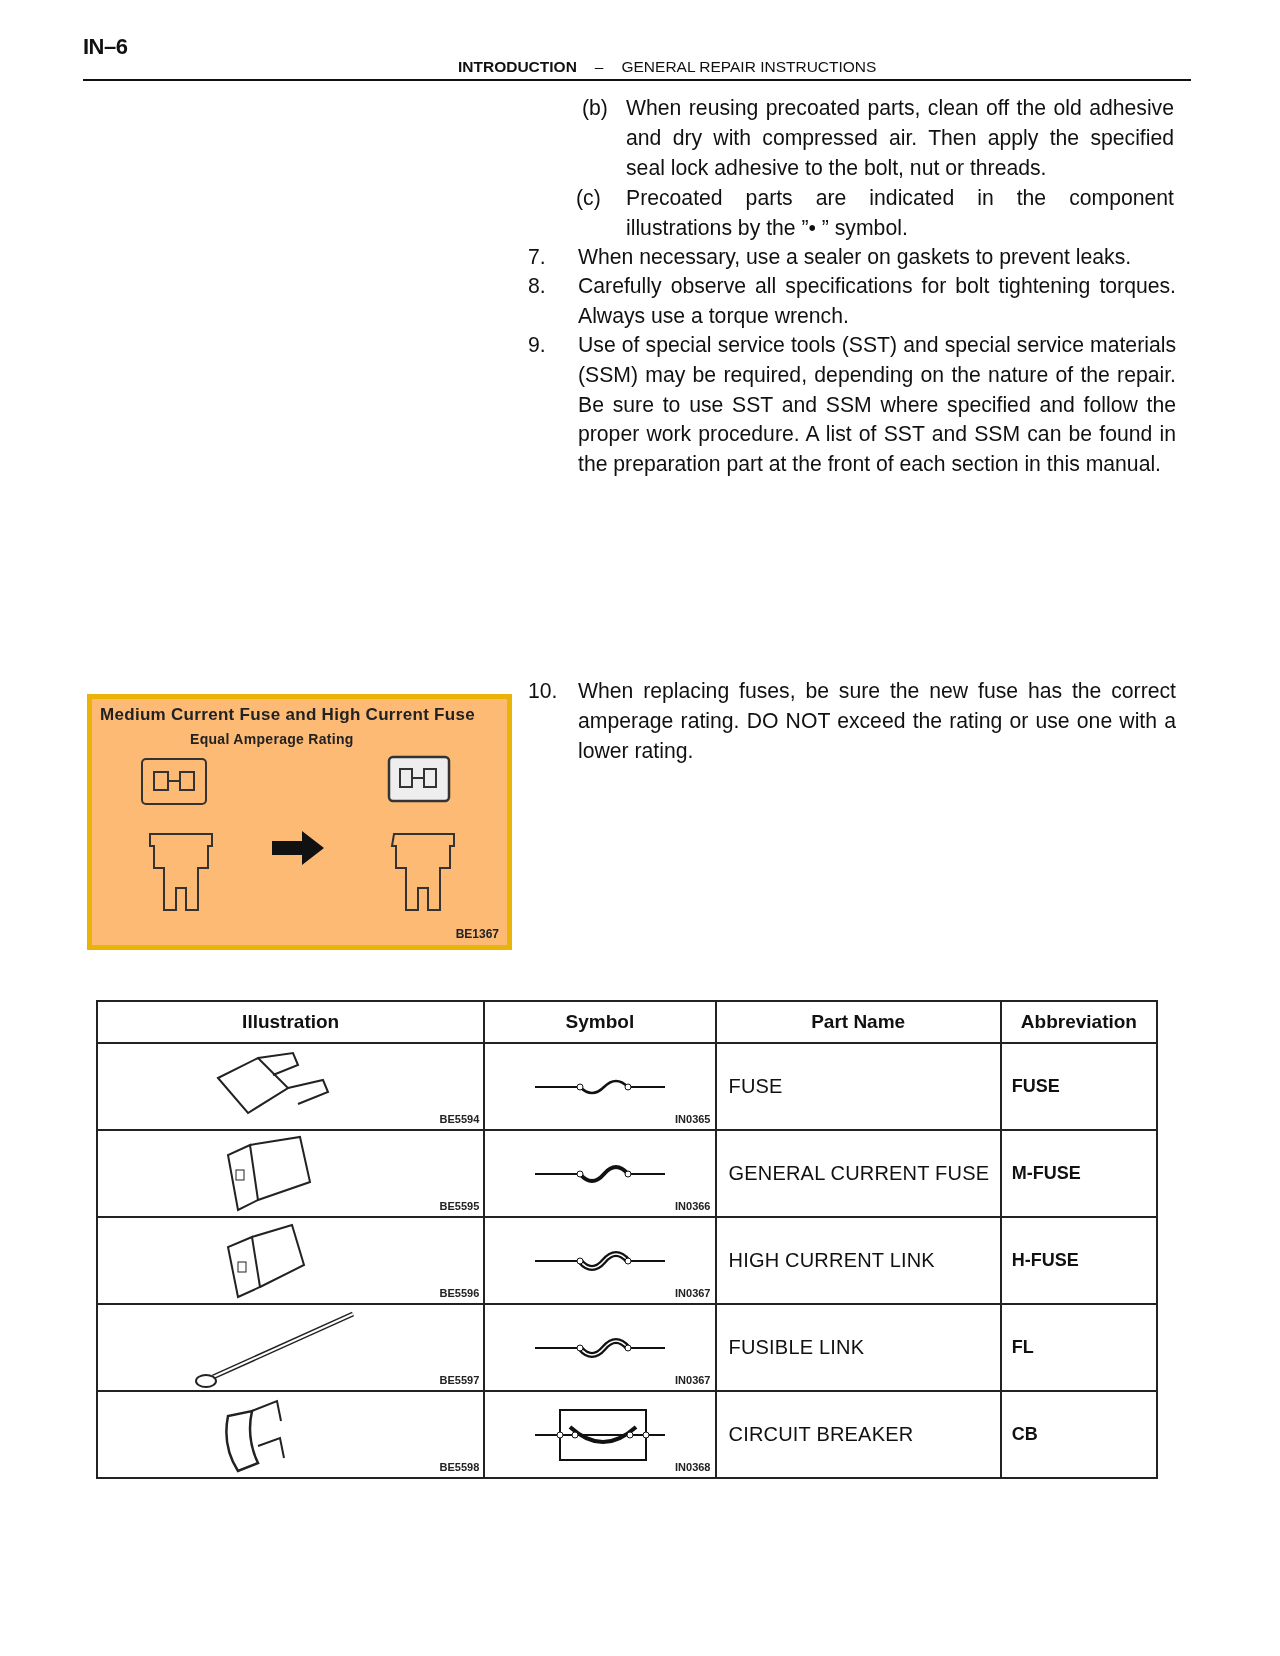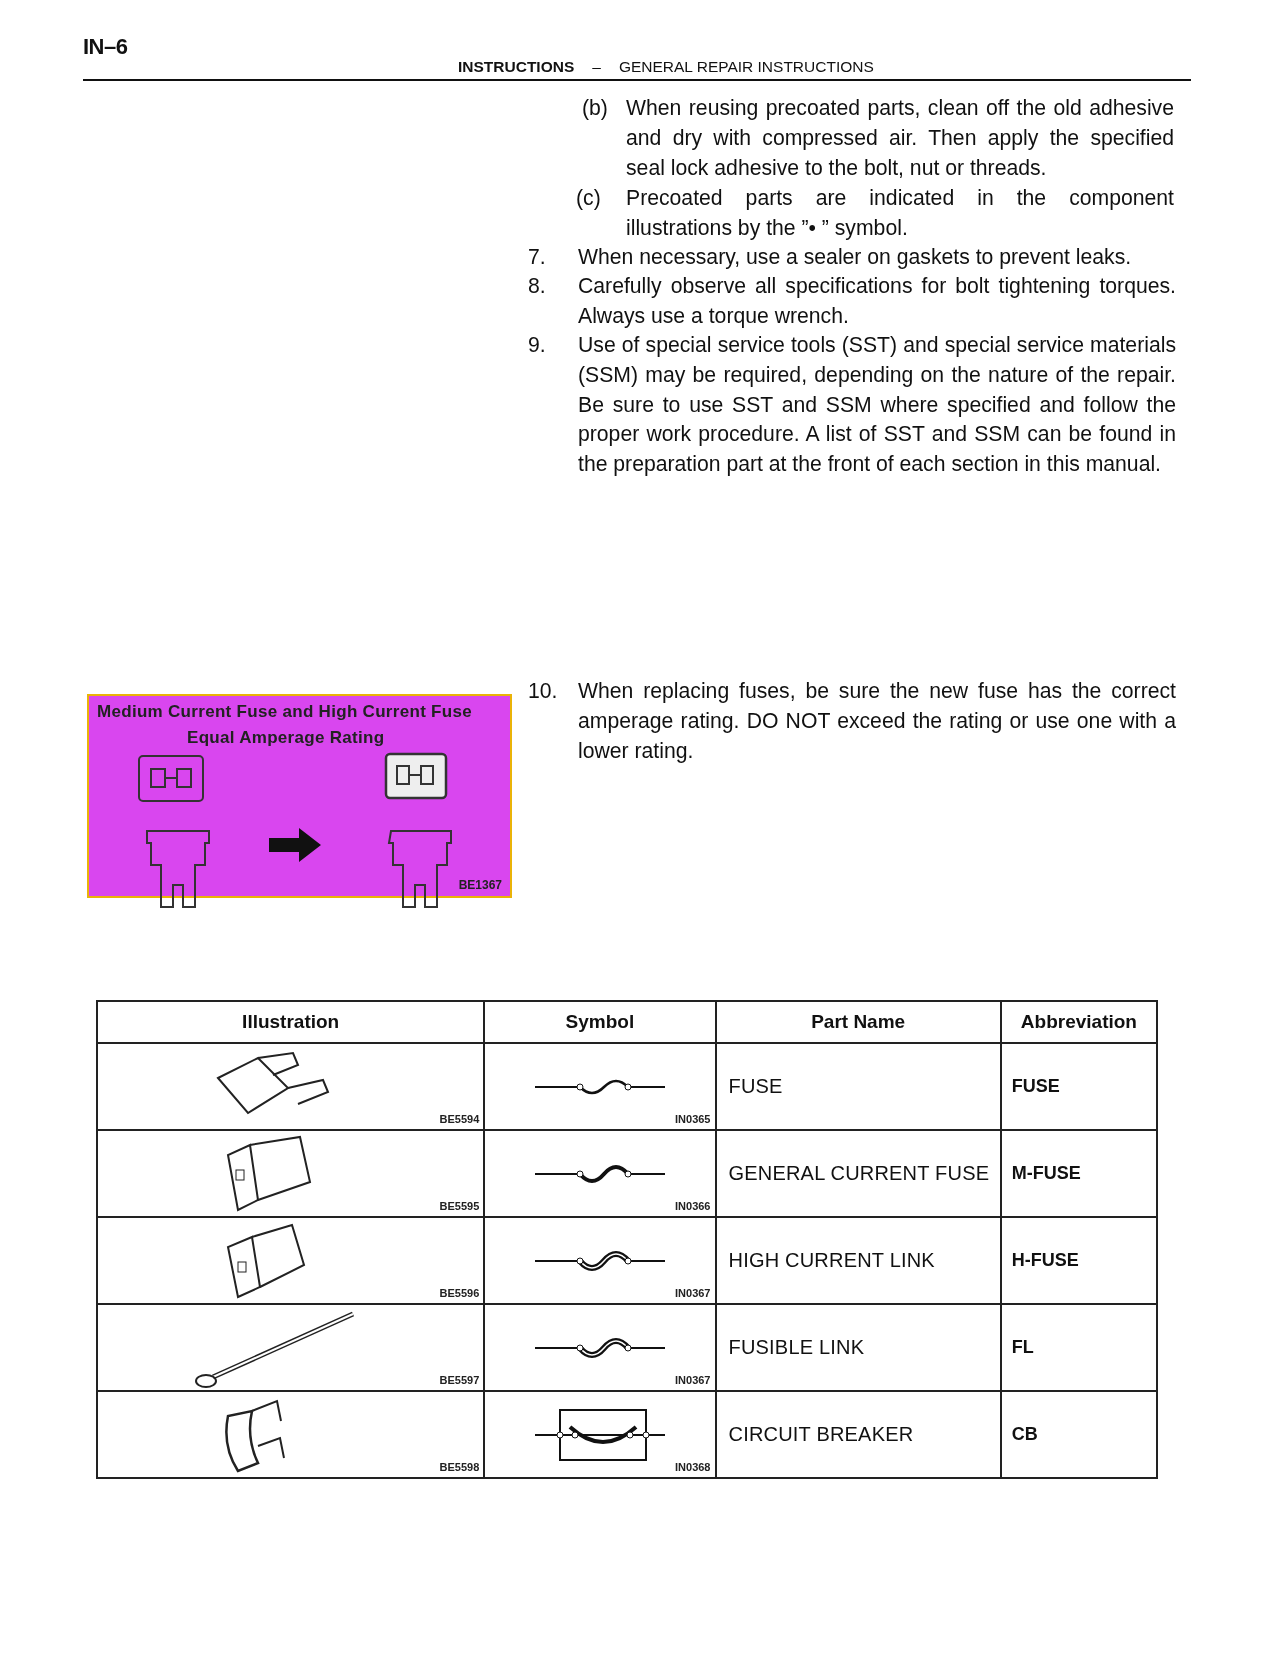--- a/index.html
+++ b/index.html
@@ -4,41 +4,41 @@
 <style>
   html, body { margin: 0; padding: 0; background: #ffffff; }
   body { width: 1280px; height: 1656px; position: relative; overflow: hidden; font-family: "Liberation Sans", sans-serif; color: #111; }
   .pagenum { position: absolute; left: 83px; top: 34px; font-size: 22px; font-weight: bold; letter-spacing: -0.5px; }
   .header { position: absolute; left: 458px; top: 58px; font-size: 15.5px; }
   .header b { font-weight: bold; }
   .header .dash { margin: 0 18px; }
   .rule { position: absolute; left: 83px; top: 79px; width: 1108px; height: 2px; background: #111; }
   .para { position: absolute; font-size: 21.2px; line-height: 29.8px; text-align: justify; text-align-last: left; }
   .num { position: absolute; font-size: 21.2px; line-height: 29.8px; }
-  .figure { position: absolute; left: 87px; top: 694px; width: 425px; height: 204px; border: 2px solid #eab308; box-sizing: border-box; background: #d946ef; }
+  .figure { position: absolute; left: 87px; top: 694px; width: 425px; height: 256px; border: 5px solid #eab308; box-sizing: border-box; background: #fdba74; }
   .fig-title1 { position: absolute; left: 8px; top: 6px; font-size: 17px; font-weight: bold; color: #222; letter-spacing: 0.3px; }
-  .fig-title2 { position: absolute; left: 98px; top: 32px; font-size: 17px; font-weight: bold; color: #222; letter-spacing: 0.3px; }
+  .fig-title2 { position: absolute; left: 98px; top: 32px; font-size: 14px; font-weight: bold; color: #222; letter-spacing: 0.3px; }
   .fig-code { position: absolute; right: 8px; bottom: 4px; font-size: 12px; font-weight: bold; color: #222; }
   table.parts { position: absolute; left: 96px; top: 1000px; width: 1062px; border-collapse: collapse; }
   table.parts th, table.parts td { border: 2px solid #222; padding: 0; position: relative; }
   table.parts th { height: 40px; font-size: 19px; font-weight: bold; }
   table.parts td { height: 85px; vertical-align: middle; }
   .c1 { width: 370px; } .c2 { width: 220px; } .c3 { width: 272px; } .c4 { width: 148px; text-align: center; }
   .code { position: absolute; right: 4px; bottom: 4px; font-size: 11px; font-weight: bold; color: #222; }
   .pname { font-size: 20px; padding-left: 12px !important; letter-spacing: 0.2px; }
   .abbr { font-size: 18px; font-weight: bold; padding-left: 10px !important; }
   .sym { display: block; margin: 0 auto; }
   .illus { position: absolute; left: 110px; top: 4px; }
 </style>
 </head>
 <body>
 
 <div class="pagenum">IN–6</div>
 <div class="header">
-  <b>INSTRUCTIONS</b><span class="dash">–</span><span>GENERAL REPAIR INSTRUCTIONS</span>
+  <b>INTRODUCTION</b><span class="dash">–</span><span>GENERAL REPAIR INSTRUCTIONS</span>
 </div>
 <div class="rule"></div>
 
 <div class="num" style="left:582px; top:93px;">(b)</div>
 <div class="para" style="left:626px; top:93px; width:548px;">When reusing precoated parts, clean off the old adhesive and dry with compressed air. Then apply the specified seal lock adhesive to the bolt, nut or threads.</div>
 
 <div class="num" style="left:576px; top:183px;">(c)</div>
 <div class="para" style="left:626px; top:183px; width:548px;">Precoated parts are indicated in the component illustrations by the ”• ” symbol.</div>
 
 <div class="num" style="left:528px; top:242px;">7.</div>

